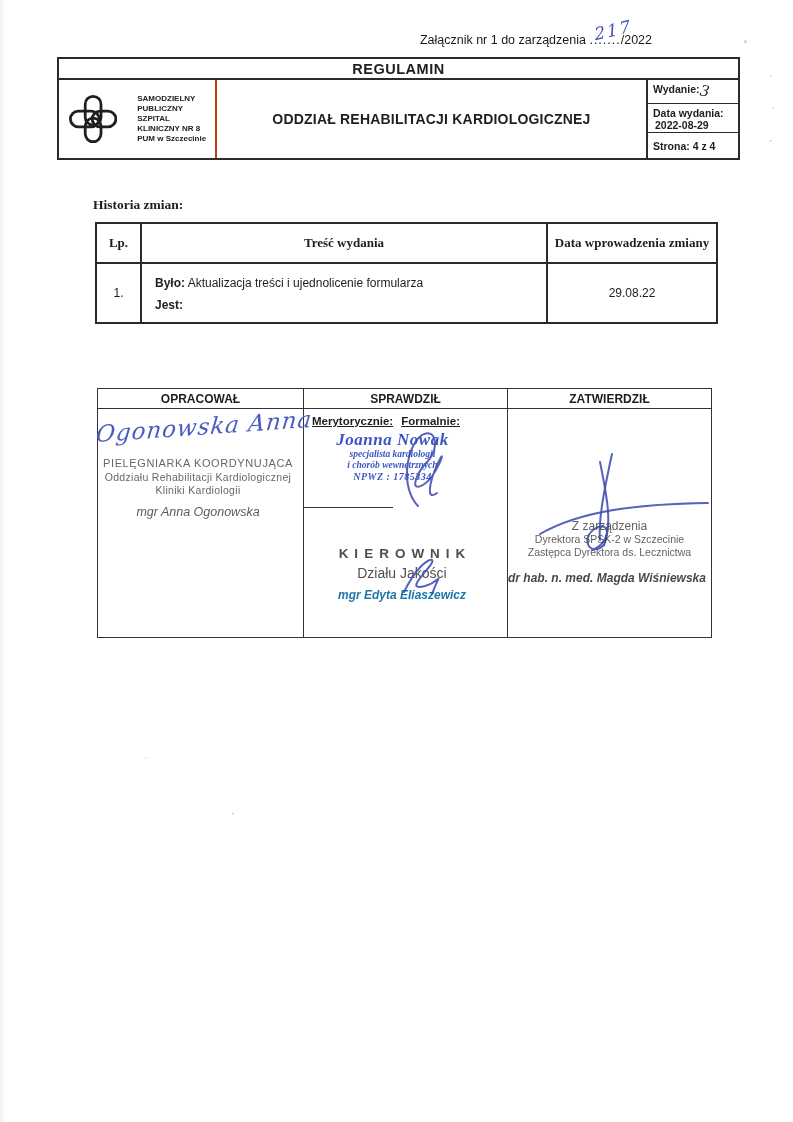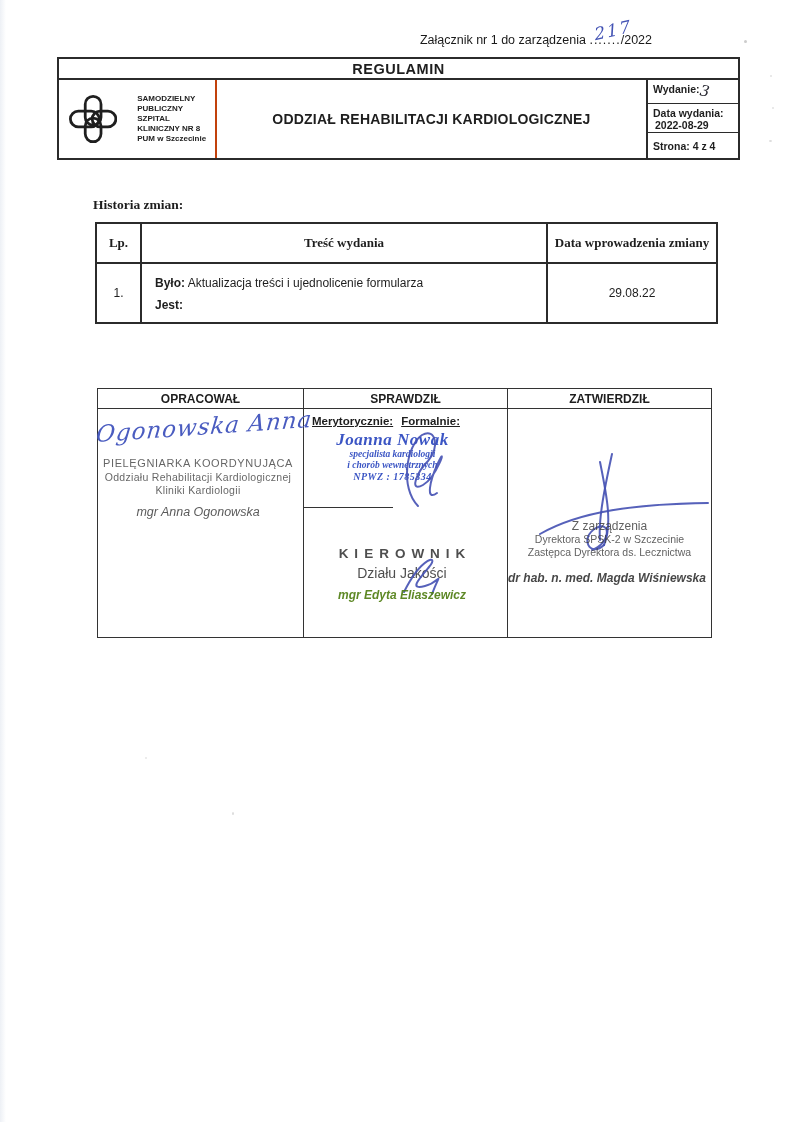--- a/index.html
+++ b/index.html
@@ -79,21 +79,21 @@
   .stamp-nowak{top:430px;left:305px;width:175px;text-align:center;color:#3b55c4;
       font-family:"Liberation Serif",serif;font-style:italic;font-weight:bold;line-height:11px;}
   .stamp-nowak .n1{font-size:17px;line-height:19px;letter-spacing:.5px;}
   .stamp-nowak .n2,.stamp-nowak .n3{font-size:9.5px;}
   .stamp-nowak .n4{font-size:10px;letter-spacing:.5px;}
 
   .stamp-kierownik{top:546px;left:312px;width:180px;text-align:center;color:#303030;opacity:.85;}
   .stamp-kierownik .k1{font-size:13.5px;font-weight:bold;letter-spacing:6px;text-indent:6px;}
   .stamp-kierownik .k2{font-size:14px;margin-top:4px;}
   .name-eliaszewicz{top:588px;left:302px;width:200px;text-align:center;
-      font-style:italic;font-weight:bold;font-size:12px;color:#4d7c0f;opacity:.9;}
+      font-style:italic;font-weight:bold;font-size:12px;color:#0369a1;opacity:.9;}
 
   .stamp-zatw{top:520px;left:512px;width:195px;text-align:center;color:#3d3d3d;opacity:.82;line-height:13px;}
   .stamp-zatw .z1{font-size:12px;}
   .stamp-zatw .z2,.stamp-zatw .z3{font-size:10.5px;}
   .name-wisniewska{top:571px;left:502px;width:210px;text-align:center;
       font-style:italic;font-weight:bold;font-size:12px;color:#333;opacity:.9;}
 
   svg.sig{position:absolute;overflow:visible;}
   svg.sig path{fill:none;stroke:#4450b2;stroke-width:2;stroke-linecap:round;opacity:.9;}
 

